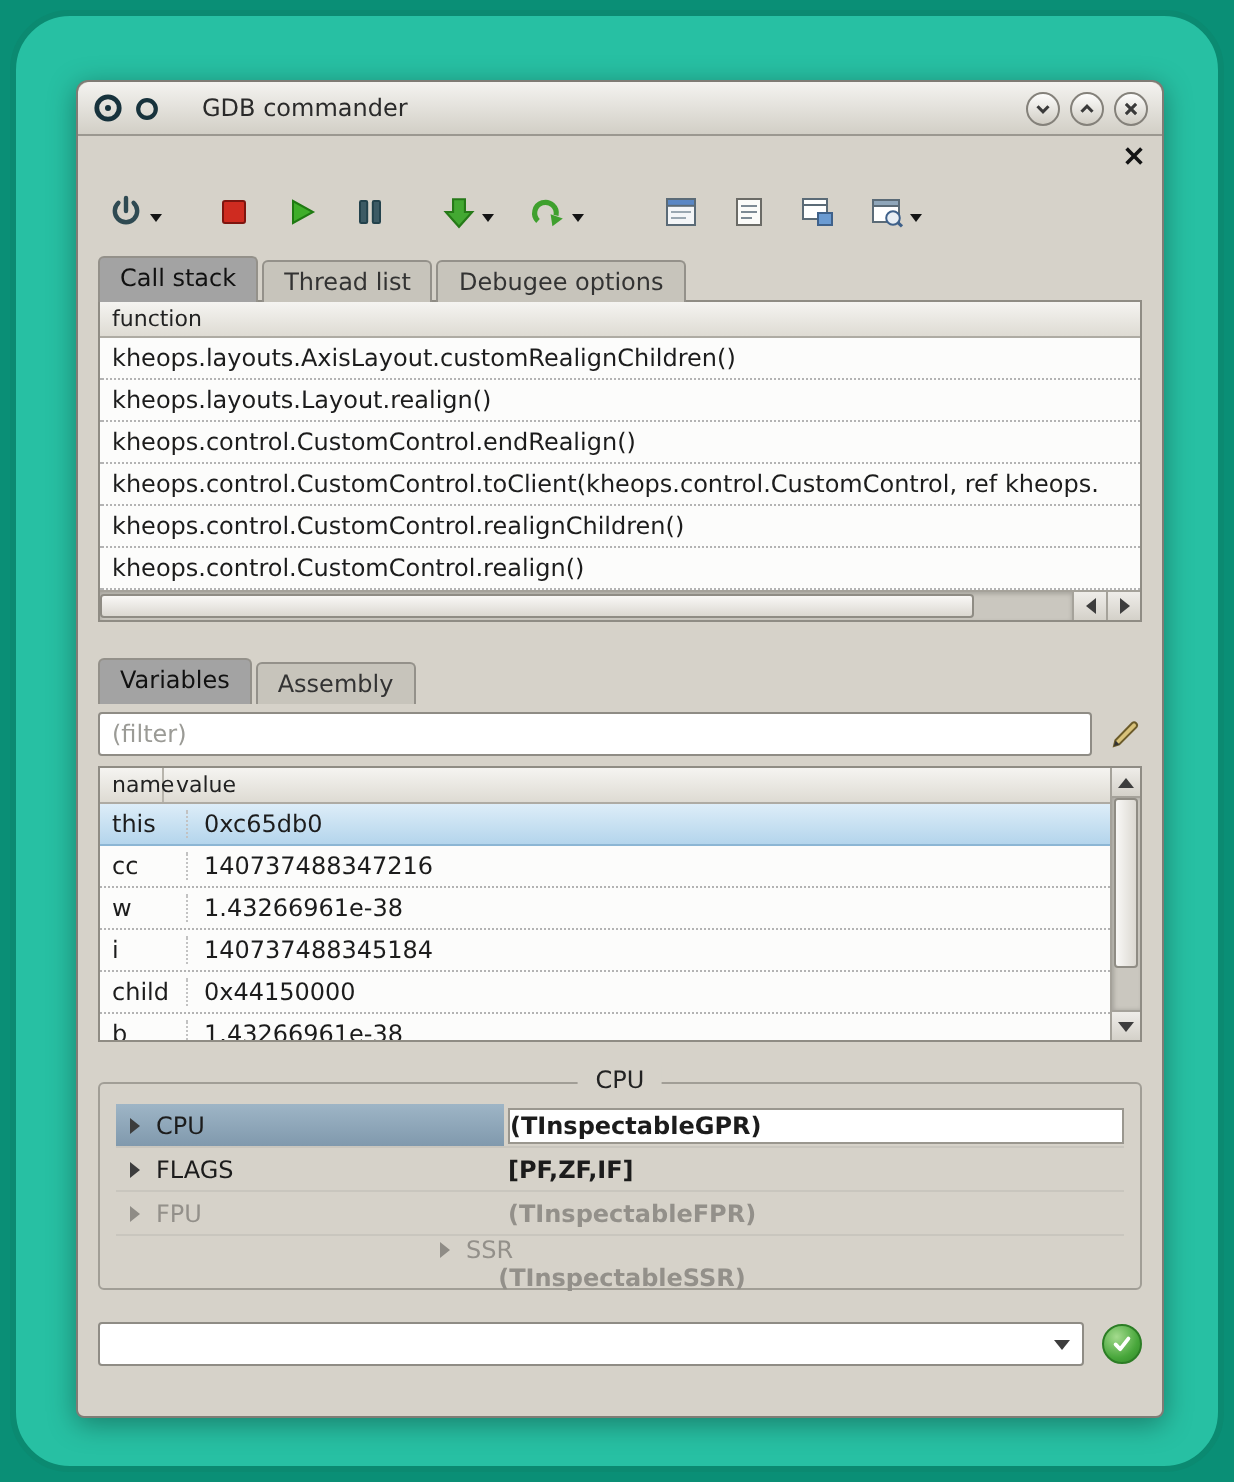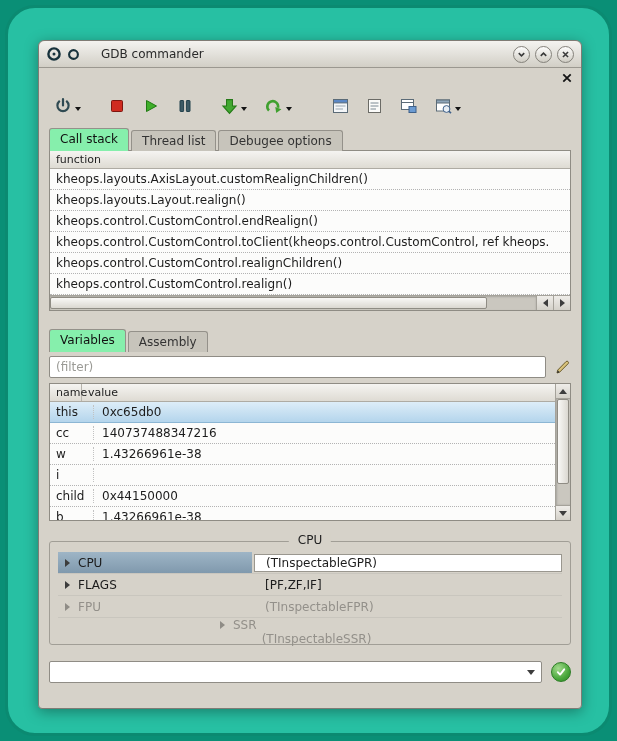--- a/index.html
+++ b/index.html
@@ -44,21 +44,21 @@
   .tool-btn { height:26px; display:flex; align-items:center; justify-content:center; padding:0 3px; border-radius:3px; }
   .tspace { width:12px; }
   .tspace-l { width:22px; }
   .dd { width:0; height:0; border-left:3.5px solid transparent; border-right:3.5px solid transparent; border-top:4px solid #141414; margin-left:3px; margin-top:6px; }
   
   .tabs { display:flex; padding:4px 10px 0; position:relative; z-index:2; margin-bottom:-1px; }
   .tab {
     padding:3px 10px 4px; background:#c7c4bb; border:1px solid #94918a; border-bottom:none;
     border-radius:3px 3px 0 0; margin-right:2px; color:#333; position:relative; top:2px; height:21px;
   }
-  .tab.active { background:#86efac; top:0; height:23px; color:#111; z-index:3; }
+  .tab.active { background:#a3a3a3; top:0; height:23px; color:#111; z-index:3; }
   
   .panel { margin:0 10px; background:#fcfcfb; border:1px solid #8f8c84; position:relative; z-index:1; }
   .cs-head {
     height:18px; display:flex; align-items:center; padding:0 6px; font-size:11px; color:#222;
     background:linear-gradient(#f5f4f1,#dedbd3); border-bottom:1px solid #aeaba3;
   }
   .cs-row {
     height:21px; line-height:20px; padding:0 6px; border-bottom:1px dotted #b3b3b3;
     white-space:nowrap; overflow:hidden; color:#1c1c1c;
   }
@@ -99,21 +99,21 @@
   
   .cpu-group { margin:20px 10px 0; position:relative; border:1px solid #a19e96; border-radius:3px; padding:10px 8px 4px; }
   .cpu-title { position:absolute; top:-9px; left:50%; transform:translateX(-50%); background:#d6d2c9; padding:0 9px; color:#222; }
   .cpu-row { display:flex; align-items:center; height:22px; border-bottom:1px solid #c9c6be; }
   .cpu-row:last-child { border-bottom:none;flex-direction:column; }
   .cpu-left { display:flex; align-items:center; width:194px; height:100%; }
   .cpu-left.selected { background:linear-gradient(#9eb5c6,#8099ad); }
   .cpu-exp { width:18px; display:flex; justify-content:center; }
   .tri-exp { width:0;height:0;border-top:4px solid transparent;border-bottom:4px solid transparent;border-left:5px solid #3c3c3c; }
   .cpu-name { padding-left:2px; color:#1c1c1c; }
-  .cpu-value { flex:1; height:18px; margin-left:2px; display:flex; align-items:center; padding-left:11px; color:#1c1c1c; }
+  .cpu-value { flex:1; height:18px; margin-left:2px; display:flex; align-items:center; padding-left:0; color:#1c1c1c;font-weight:bold; }
   .cpu-value.field { background:#ffffff; border:1px solid #9a978f; }
   .cpu-row.dim .cpu-name, .cpu-row.dim .cpu-value { color:#93908a; }
   .cpu-row.dim .tri-exp { border-left-color:#8f8c86; }
   
   .combo-row { display:flex; align-items:center; margin:16px 10px 0; gap:9px; }
   .combo { flex:1; height:22px; background:#fff; border:1px solid #8f8c85; border-radius:2px; display:flex; align-items:center; }
   .combo-input { flex:1; border:none; outline:none; background:transparent; height:100%; padding:0 6px; font-family:"DejaVu Sans", sans-serif; font-size:12px; }
   .combo-arrow { width:20px; height:100%; display:flex; align-items:center; justify-content:center; }
   .ok-btn {
     width:20px; height:20px; border-radius:50%;
@@ -303,20 +303,21 @@
         <div class="v-row">
           <div class="v-name">cc</div>
           <div class="v-value">140737488347216</div>
         </div>
         <div class="v-row">
           <div class="v-name">w</div>
           <div class="v-value">1.43266961e-38</div>
         </div>
         <div class="v-row">
           <div class="v-name">i</div>
+          <div class="v-value">140737488345184</div>
         </div>
         <div class="v-row">
           <div class="v-name">child</div>
           <div class="v-value">0x44150000</div>
         </div>
         <div class="v-row">
           <div class="v-name">b</div>
           <div class="v-value">1.43266961e-38</div>
         </div>
       </div>

